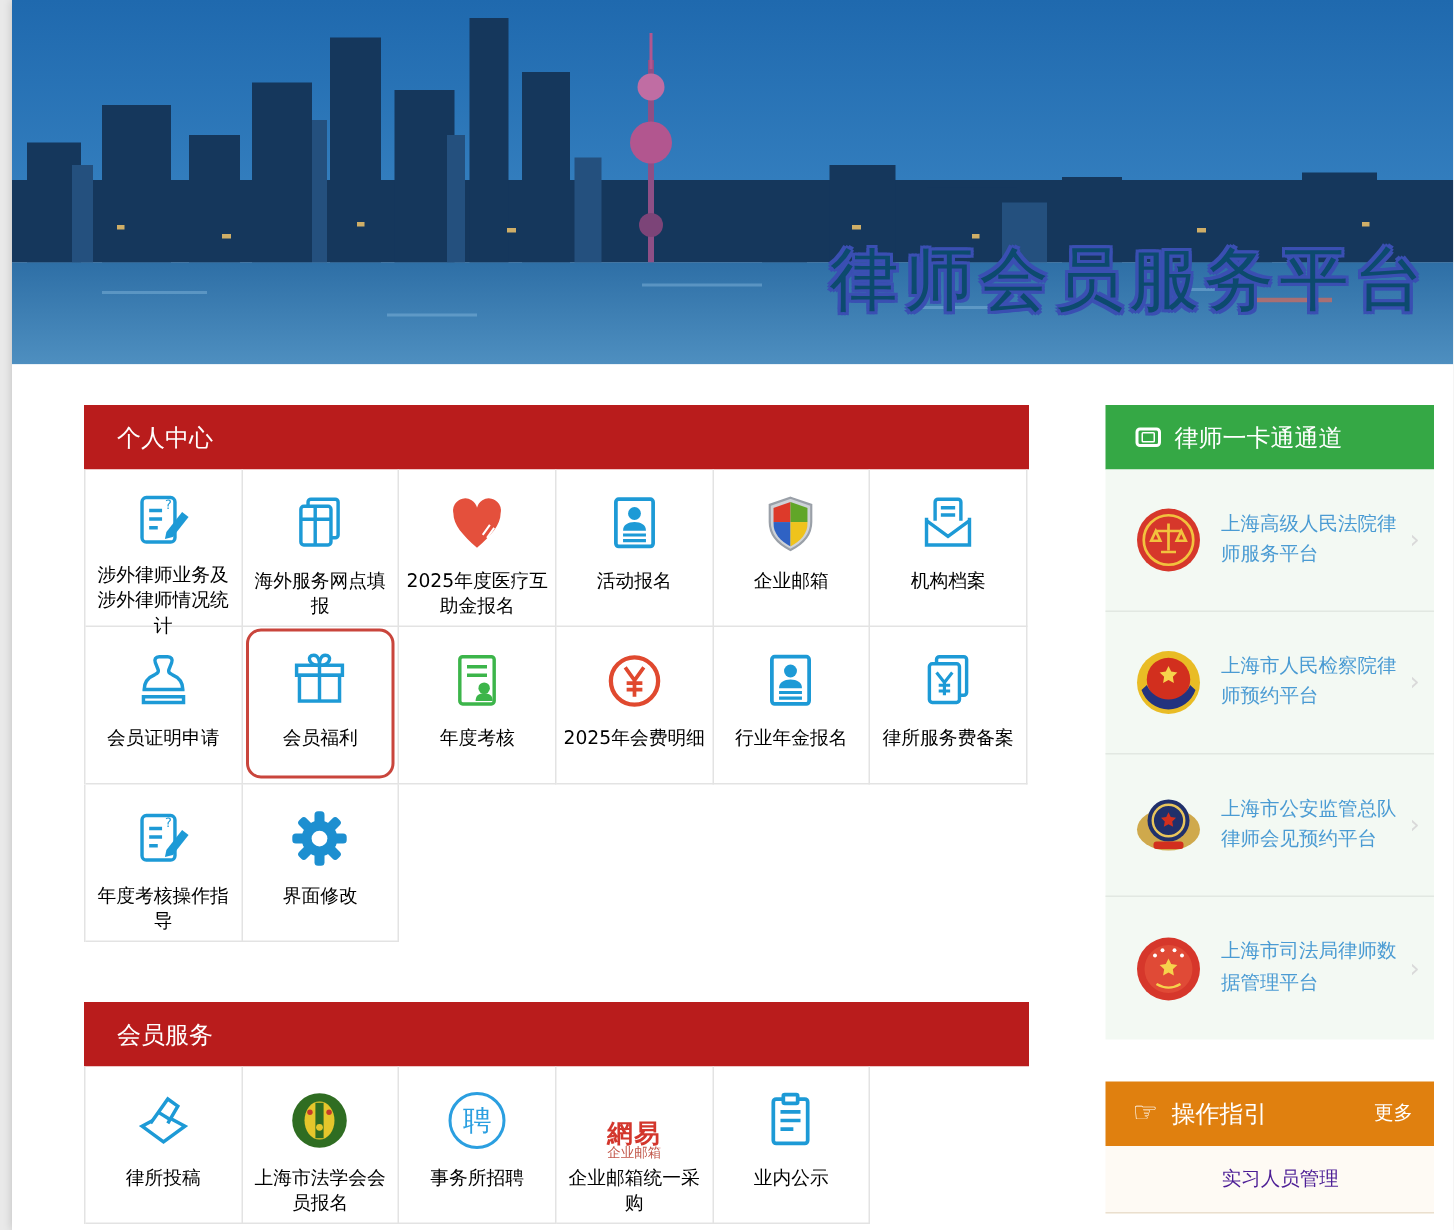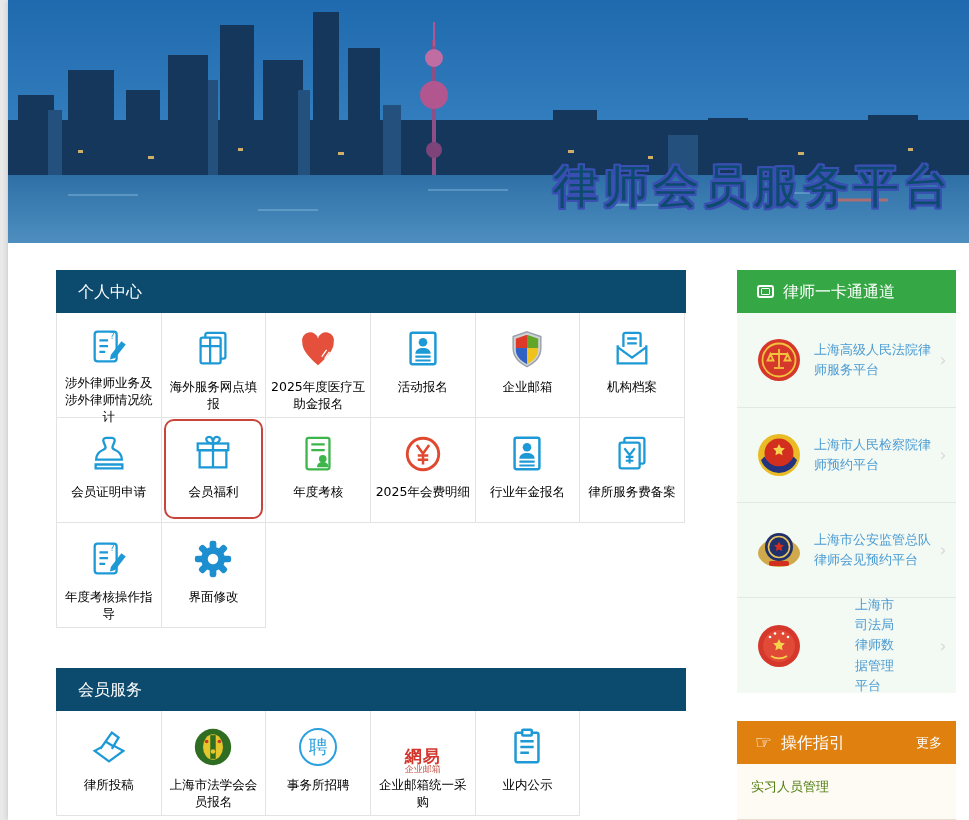--- a/index.html
+++ b/index.html
@@ -8,21 +8,21 @@
   #sheet { position:absolute; left:8px; top:0; width:961px; height:820px; background:#fff; box-shadow:0 0 6px rgba(0,0,0,.18); }
 
   
   .banner { position:absolute; left:0; top:0; width:961px; height:243px; overflow:hidden; }
   .banner svg { display:block; }
   .banner-title { position:absolute; right:16px; top:156px; font-size:46px; letter-spacing:4px; color:#0c4a6e; white-space:nowrap;
     text-shadow:-2px -2px 0 #3a4fb2, 2px -2px 0 #3a4fb2, -2px 2px 0 #3a4fb2, 2px 2px 0 #3a4fb2, 0 -2px 0 #3a4fb2, 0 2px 0 #3a4fb2, -2px 0 0 #3a4fb2, 2px 0 0 #3a4fb2; }
 
   
   .bar { height:43px; line-height:43px; color:#fff; font-size:16px; padding-left:22px; display:flex; align-items:center; }
-  .bar-blue { background:#0c4a6e;text-align:center; }
+  .bar-blue { background:#b91c1c;text-align:center; }
   .bar-green { background:#35a845; padding-left:20px; }
   .bar-orange { background:#e0800f; padding-left:18px; }
   .bar .spacer { flex:1; }
   .more { font-size:13px; color:#fff; padding-right:14px; cursor:pointer; }
 
   
   .leftcol { position:absolute; left:48px; top:270px; width:630px; }
   .leftcol2 { position:absolute; left:48px; top:668px; width:630px; }
   .grid-row { display:flex; border-left:1px solid #e3e3e3; background:#fff; }
   .cell { width:104.66px; height:105px; border-right:1px solid #e3e3e3; border-bottom:1px solid #e3e3e3;
@@ -37,29 +37,29 @@
   .netease { text-align:center; line-height:1.1;margin-top:28px; }
   .netease .nt1 { color:#d3362c; font-size:17px; font-weight:bold; letter-spacing:1px; }
   .netease .nt2 { color:#c2574a; font-size:9px; }
 
   
   .sidebar { position:absolute; left:729px; top:270px; width:219px; }
   .card-icon { width:17px; height:13px; border:2px solid #fff; border-radius:3px; margin-right:9px; position:relative; }
   .card-icon::after { content:""; position:absolute; left:2px; top:1px; width:7px; height:5px; border:1.5px solid #fff; border-radius:1px; }
   .side-list { background:#f3f9f3; }
   .side-item { height:95px; display:flex; align-items:center; padding:0 8px 0 20px; border-bottom:1px solid #e2e8e2; cursor:pointer; }
-  .side-item:last-child { border-bottom:none;gap:41px; }
+  .side-item:last-child { border-bottom:none; }
   .emblem { width:44px; height:44px; margin-right:13px; flex:0 0 44px; }
   .side-lbl { color:#4a9bd3; font-size:13px; line-height:1.55; width:126px; }
   .chev { color:#d9d9d9; font-size:17px; margin-left:auto; font-family:"DejaVu Sans Mono",monospace; }
 
   .guide { margin-top:28px; }
   .hand-icon { color:#fff; font-size:19px; margin-right:9px; }
   .guide-body { background:#fefaf4; }
-  .guide-link { height:56px; line-height:45px; padding-left:14px; font-size:13px; color:#4d7c0f; border-bottom:1px solid #eadfce; cursor:pointer; }
+  .guide-link { height:45px; line-height:45px; padding-left:14px; font-size:13px; color:#4c1d95; border-bottom:1px solid #eadfce; cursor:pointer;text-align:center; }
 </style>
 </head>
 <body>
 
 <div id="page">
 <div id="sheet">
 
   <div class="banner">
     <svg width="961" height="243" viewBox="0 0 961 243" preserveAspectRatio="none">
       <defs>

